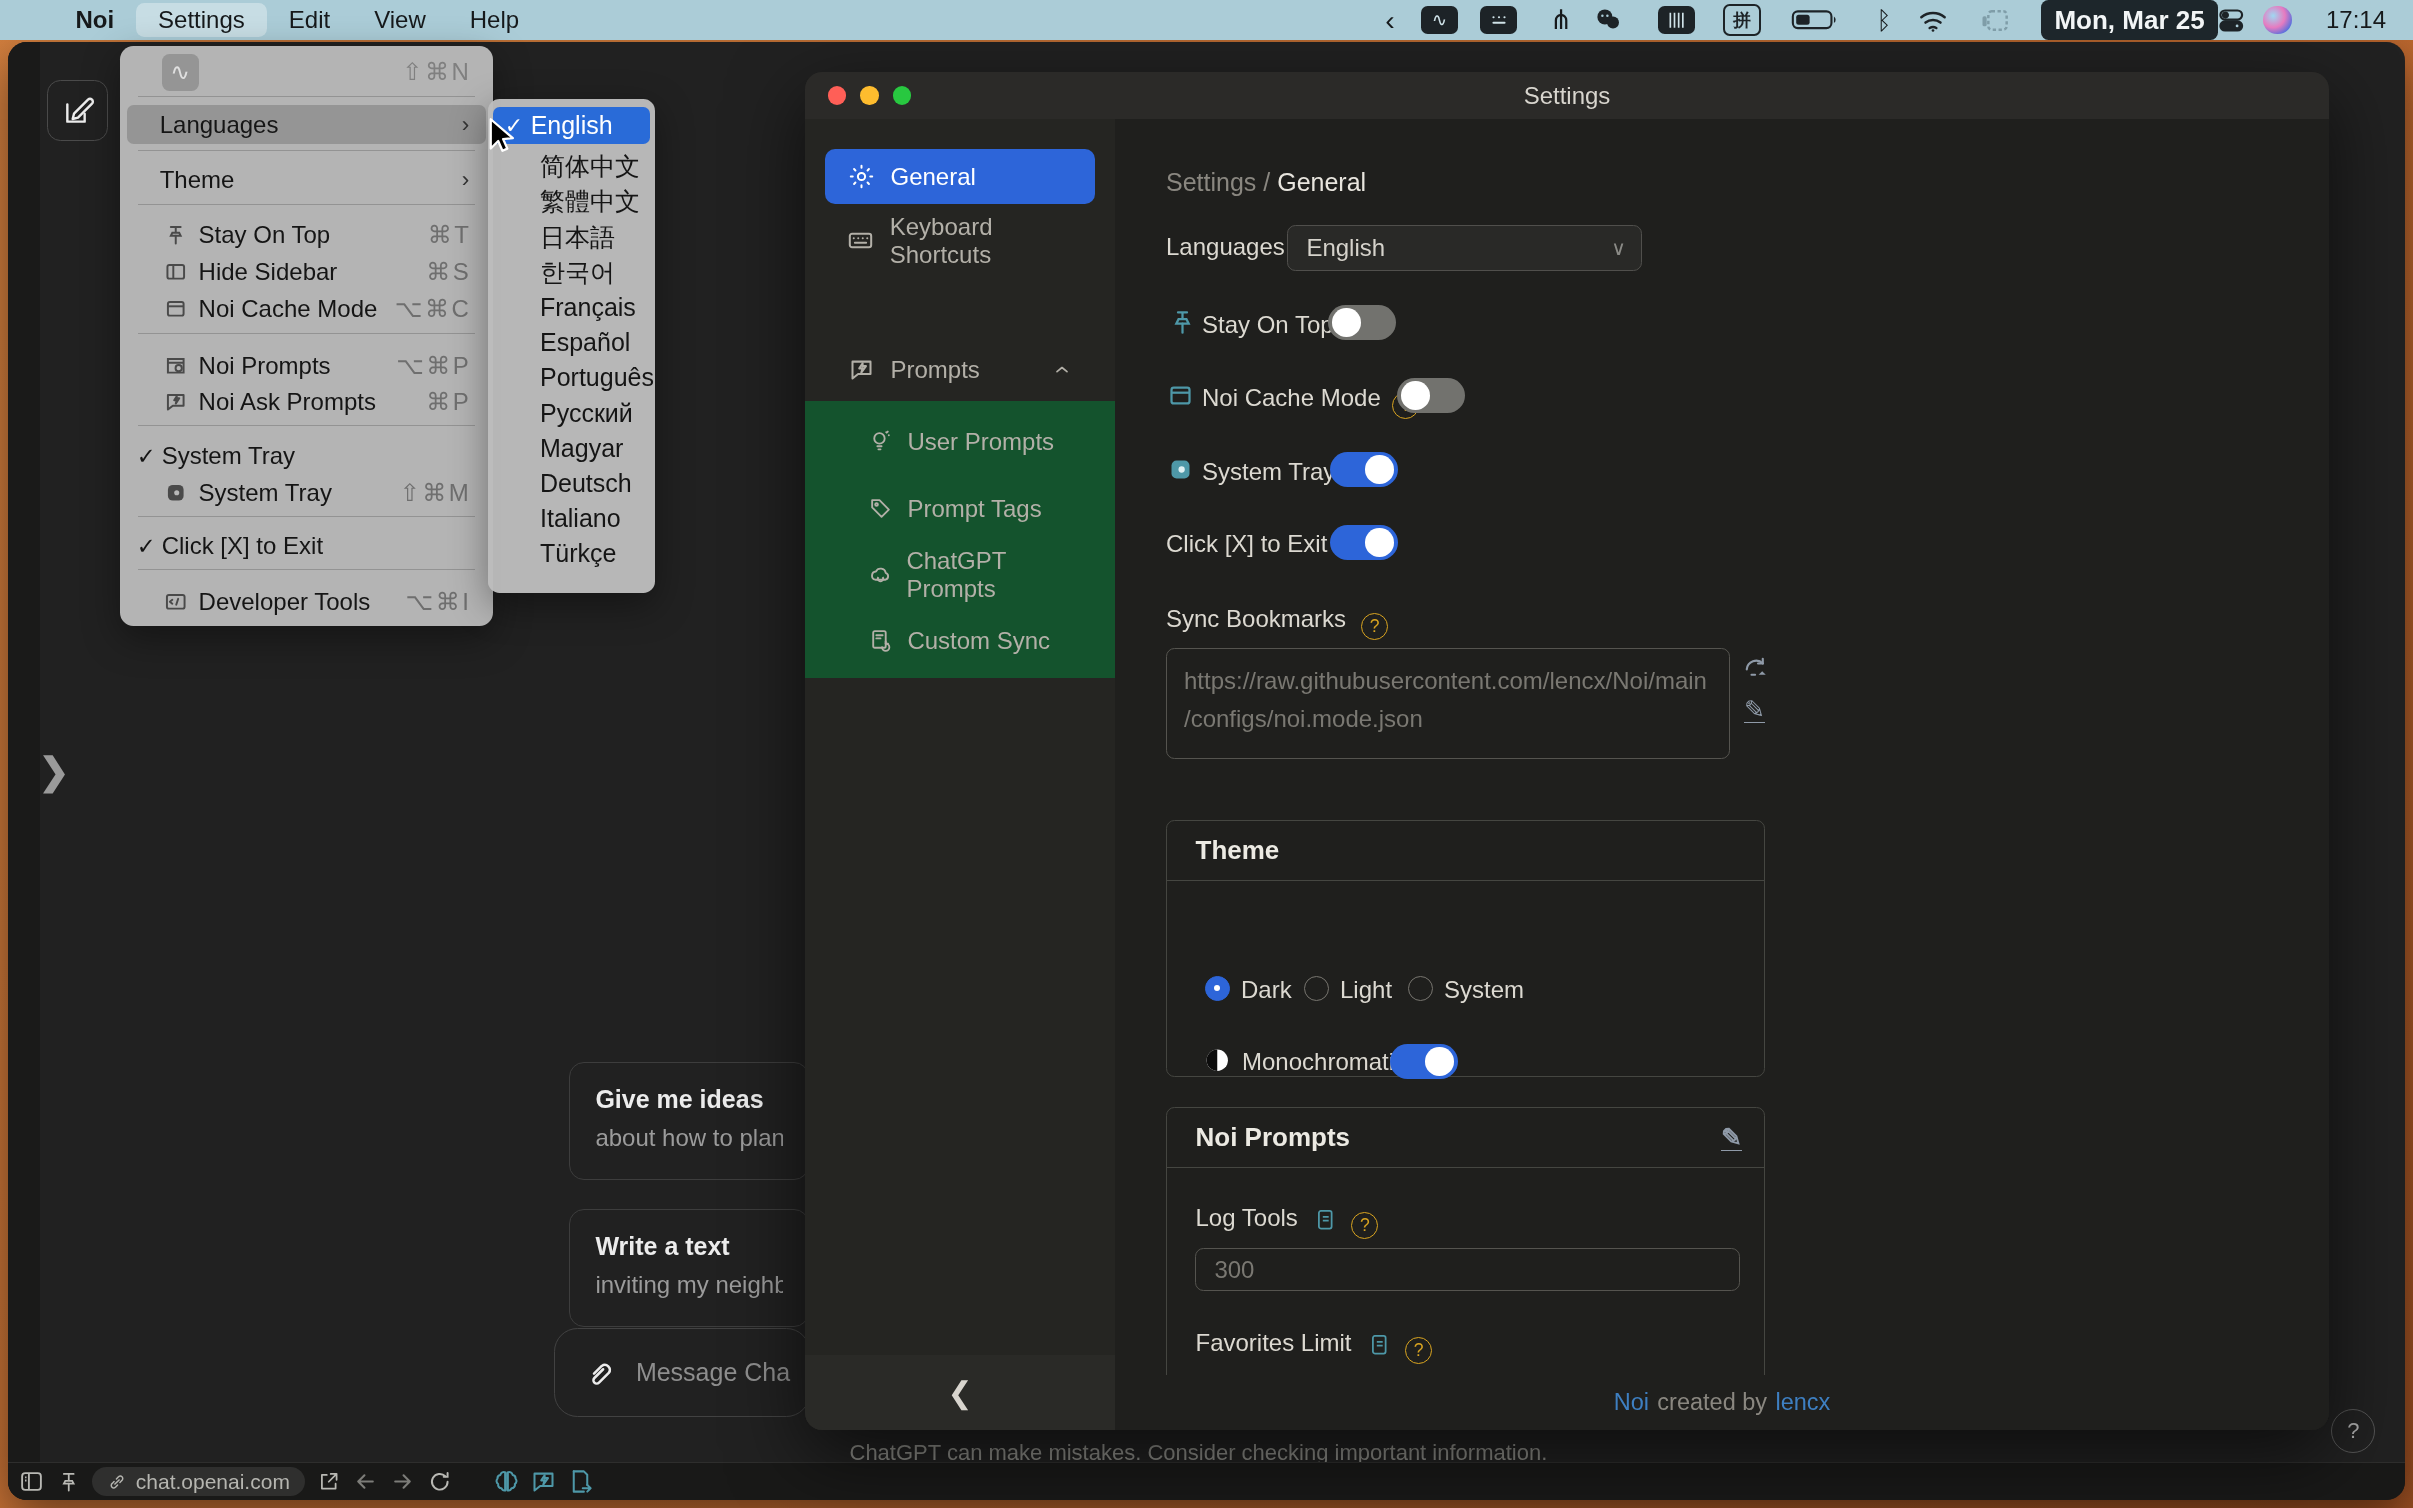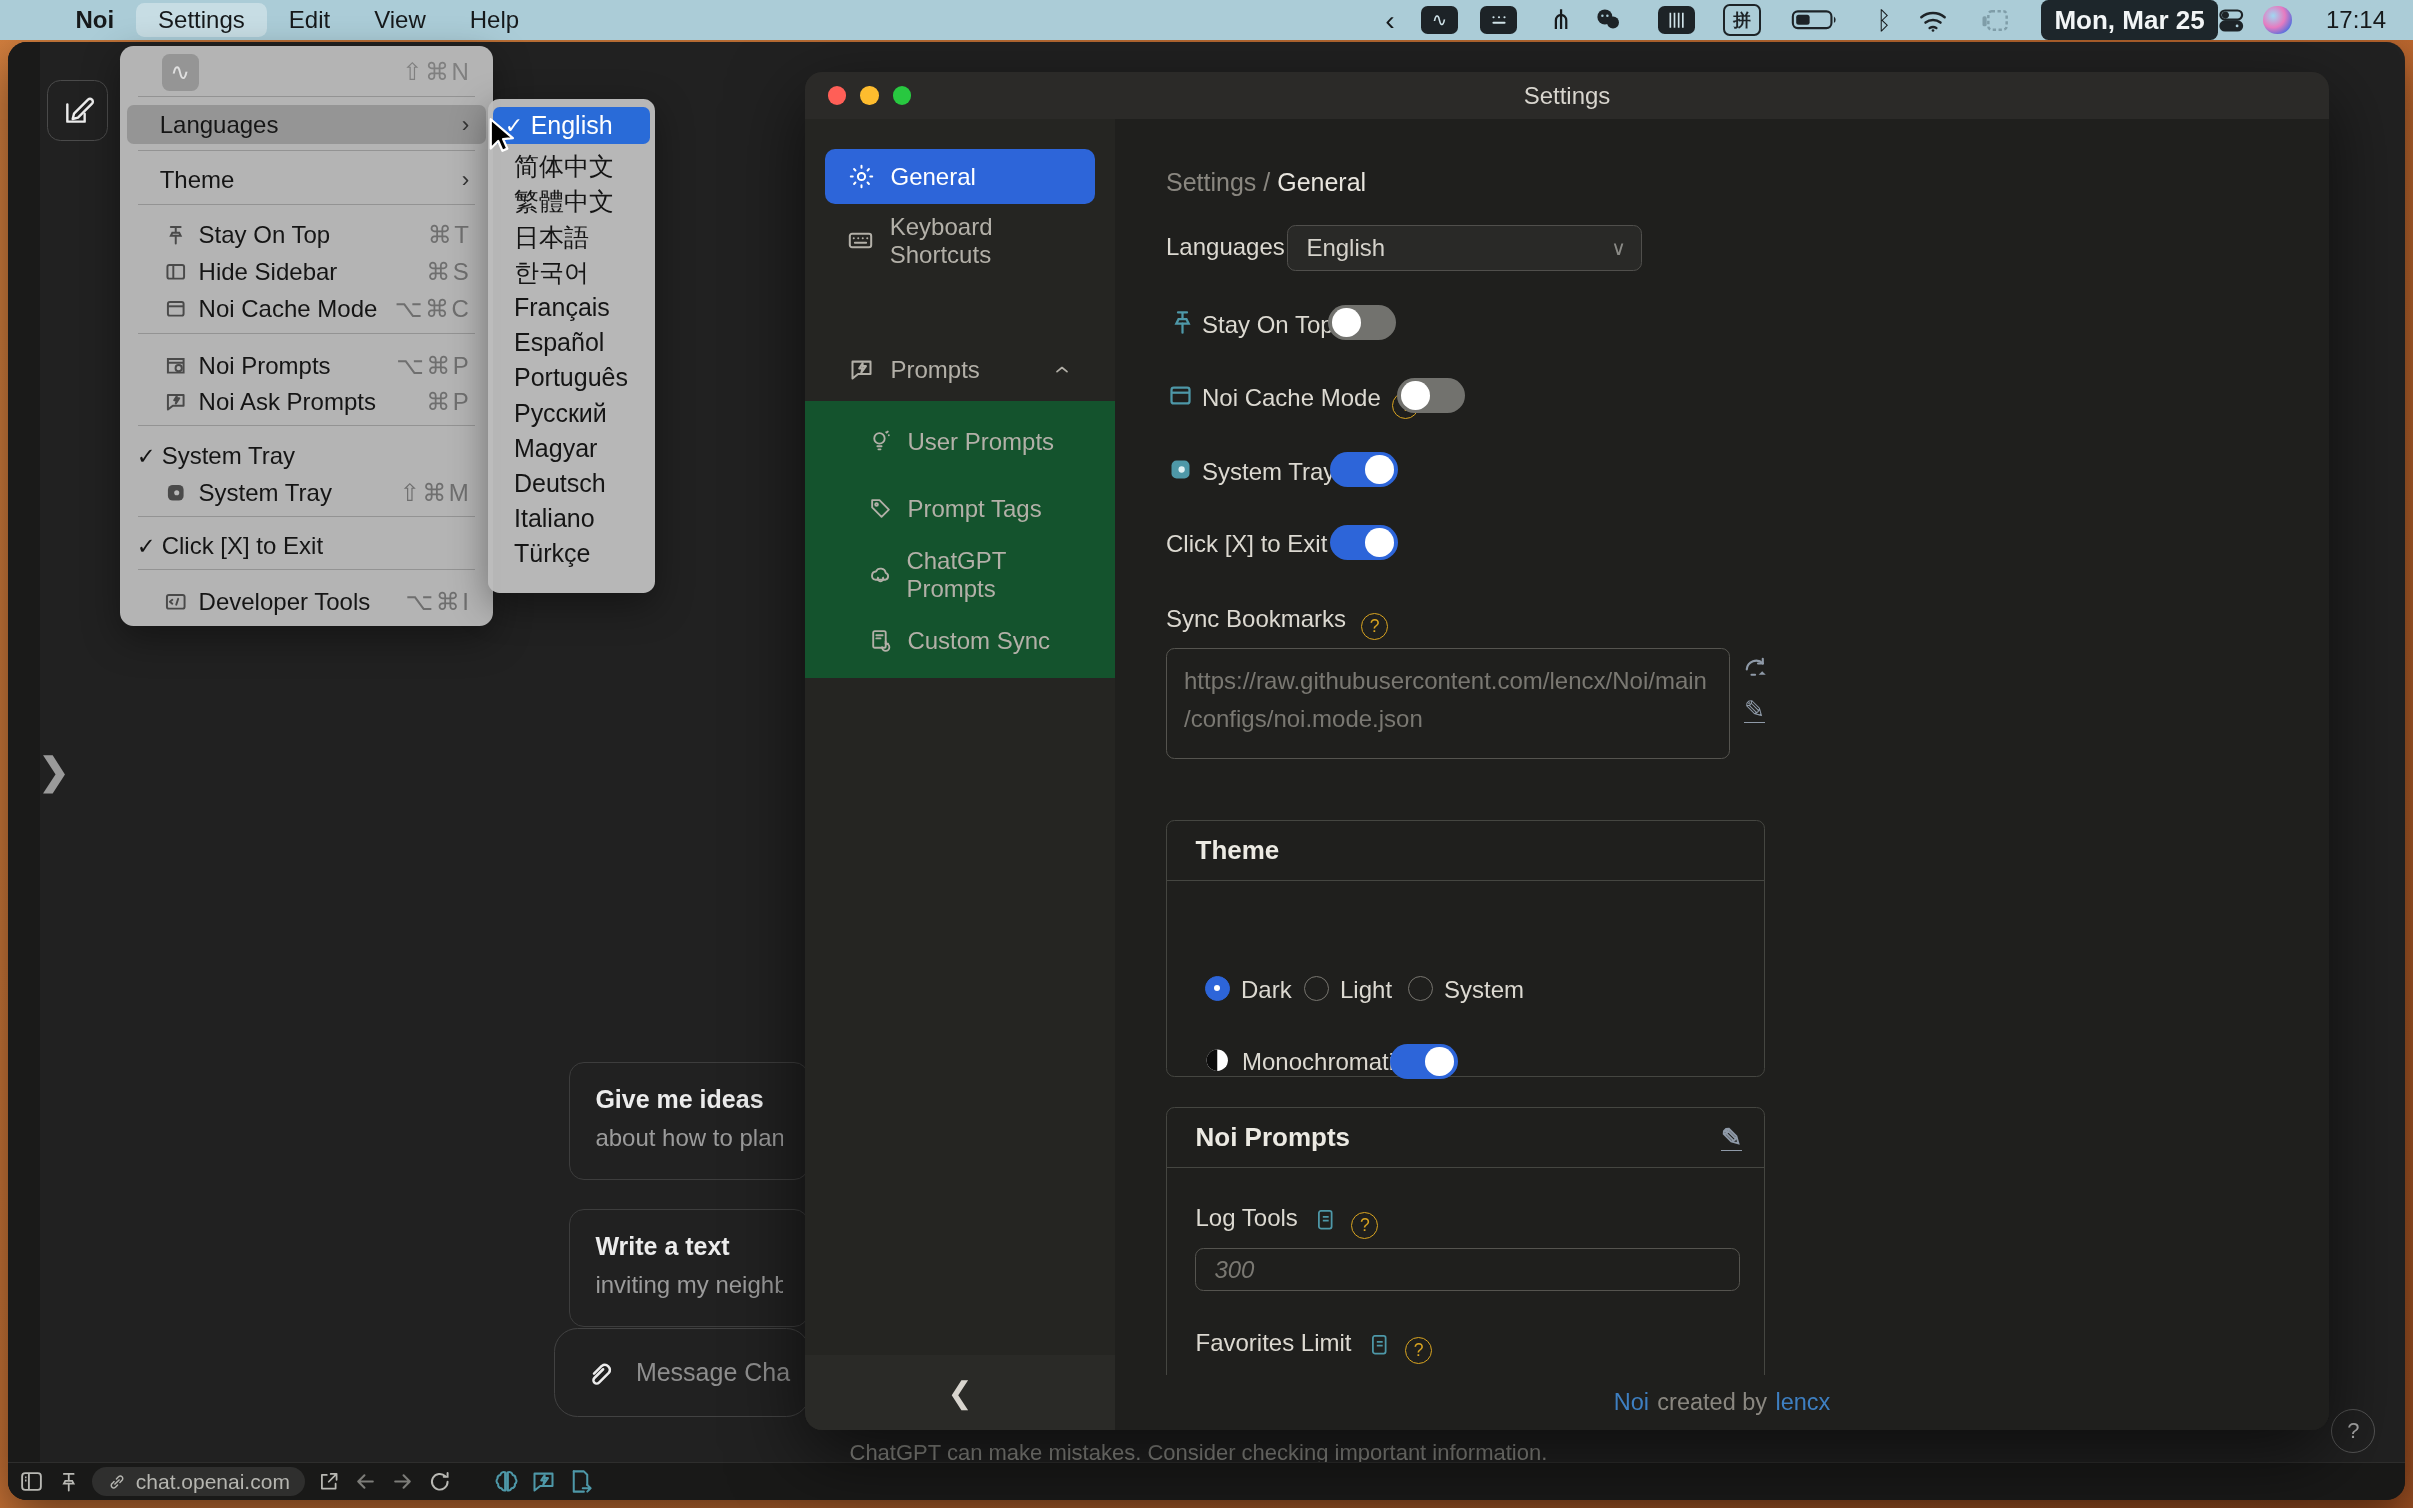--- a/index.html
+++ b/index.html
@@ -52,21 +52,21 @@
   .m-ic{width:28.5px;display:flex;justify-content:center;margin:0 8.4px 0 35px;color:#4a4a4a;}
   .m-noicon{padding-left:33px;}
   .m-check{width:25px;margin-left:10px;font-size:22.6px;}
   .mhl{background:rgba(110,110,110,.45);}
   .marrow{position:absolute;right:17px;font-size:22.6px;color:#333;}
   .mnoi{width:37px;height:37px;border-radius:7.5px;background:#8b8b8b;color:#efefef;display:flex;
     align-items:center;justify-content:center;font-size:23.5px;margin-left:35px;}
   
   .submenu{position:absolute;left:488px;top:99px;width:167px;height:494px;background:rgba(188,188,188,.97);
     border-radius:11.7px;box-shadow:0 11.7px 37px rgba(0,0,0,.38);z-index:41;color:#151515;font-size:25px;}
-  .subrow{position:absolute;left:0;width:100%;height:35px;display:flex;align-items:center;padding-left:26px;box-sizing:border-box;}
+  .subrow{position:absolute;left:0;width:100%;height:35px;display:flex;align-items:center;padding-left:52px;box-sizing:border-box;}
   .sub-en{left:5px;width:157px;height:37px;background:#296bd8;border-radius:6.7px;color:#fff;font-weight:500;padding-left:11.7px;}
   .sub-en .chk{margin-right:7.5px;font-size:22px;}
   
   .win{position:absolute;left:805px;top:72px;width:1524px;height:1358px;border-radius:17px;overflow:hidden;
     background:#1f1f1d;z-index:20;box-shadow:0 25px 75px rgba(0,0,0,.6);}
   .titlebar{position:relative;height:47px;background:#2b2a28;}
   .lights{position:absolute;left:22.6px;top:14.2px;display:flex;gap:14.2px;}
   .light{width:18.4px;height:18.4px;border-radius:50%;}
   .wtitle{position:absolute;left:0;right:0;top:0;height:47px;display:flex;align-items:center;justify-content:center;
     color:#d8d5ce;font-size:24px;}
@@ -98,21 +98,21 @@
     font-family:"Liberation Sans",sans-serif;outline:none;line-height:1.55;}
   .syncbox::placeholder{color:#7a7872;}
   .card{position:absolute;left:51px;width:599px;border:0.8px solid #454641;border-radius:8.4px;box-sizing:border-box;}
   .cardhead{position:relative;height:59px;border-bottom:0.8px solid #454641;display:flex;align-items:center;
     padding-left:28.5px;color:#eceae3;font-size:26px;font-weight:bold;}
   .radio{position:absolute;width:25px;height:25px;border-radius:50%;border:1.7px solid #77756f;box-sizing:border-box;}
   .radio.sel2{background:#2d65d9;border-color:#2d65d9;}
   .radio.sel2::after{content:"";position:absolute;left:7.5px;top:7.5px;width:6.7px;height:6.7px;border-radius:50%;background:#fff;}
   .limitin{position:absolute;left:28px;width:545px;height:43px;background:transparent;border:0.8px solid #55544f;
     border-radius:8.4px;color:#7a7872;font-size:24px;padding-left:18.4px;box-sizing:border-box;outline:none;
-    font-family:"Liberation Sans",sans-serif;font-style:italic;}
+    font-family:"Liberation Sans",sans-serif;}
   .limitin::placeholder{color:#7a7872;}
   .cfoot{position:absolute;left:0;bottom:0;right:0;height:55px;background:#1f1f1d;display:flex;align-items:center;
     justify-content:center;font-size:23.5px;color:#8a8780;gap:8.4px;}
   .blue{color:#3e7fc1;}
   .editic{color:#8f9aa8;font-size:25px;border-bottom:1.7px solid #8f9aa8;line-height:1;}
   svg{display:block;}
   .cursor{position:absolute;left:481px;top:116px;z-index:60;}
 </style>
 </head>
 <body>

